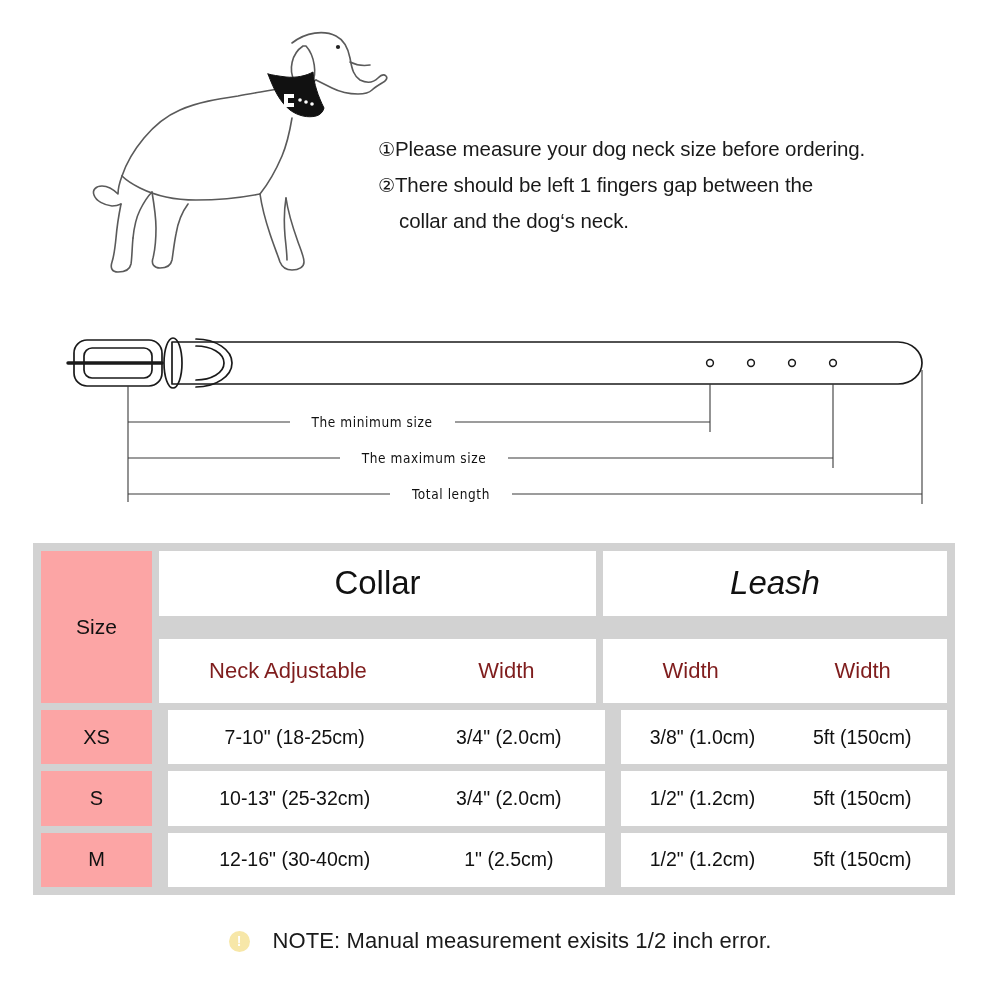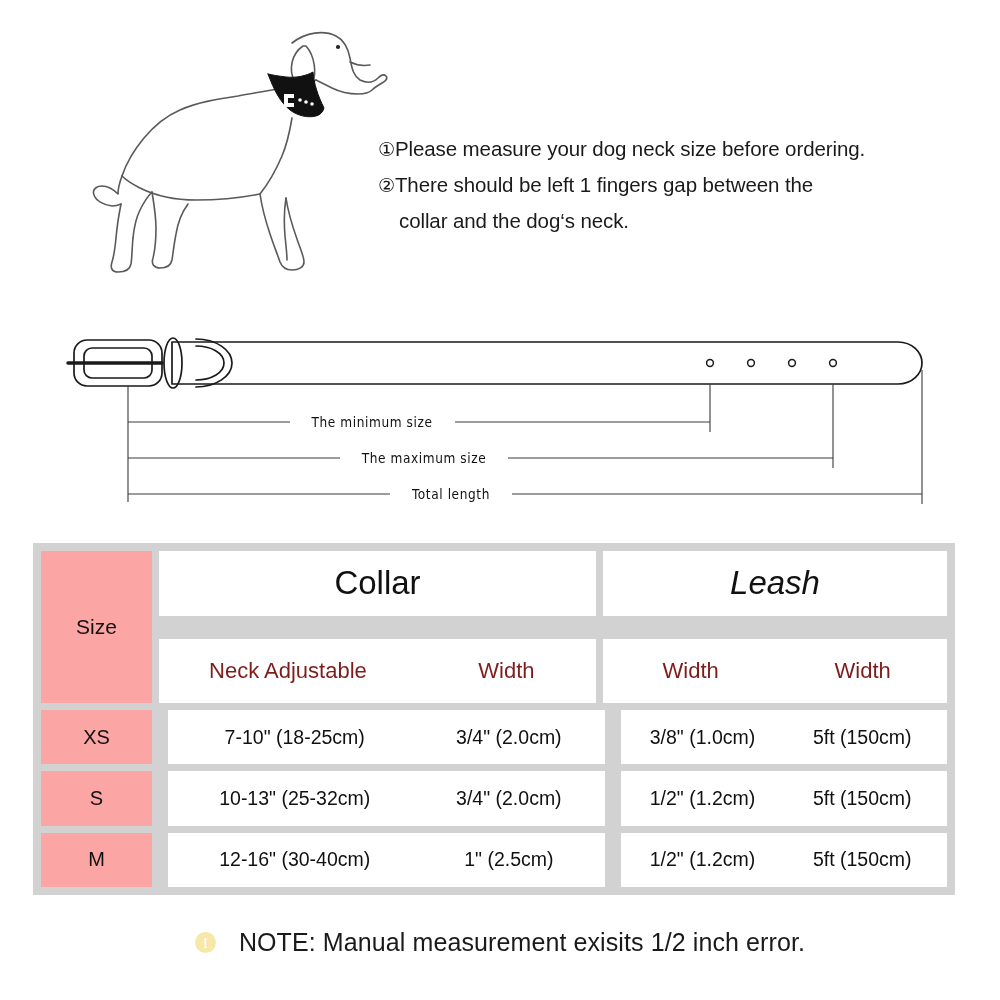--- a/index.html
+++ b/index.html
@@ -173,21 +173,21 @@
     display: flex;
     align-items: center;
     justify-content: center;
     font-size: 14px;
     line-height: 1;
     color: #ffffff;
     font-weight: bold;
     flex: 0 0 auto;
   }
   #note-text {
-    font-size: 25px;
+    font-size: 22px;
     color: #1a1a1a;
     letter-spacing: 0.1px;
     margin-left: 12px;
   }
 </style>
 </head>
 <body>
 
 <svg id="dog-figure" viewBox="0 0 320 270">
   <g fill="none" stroke="#5a5a5a" stroke-width="1.6" stroke-linejoin="round" stroke-linecap="round">

